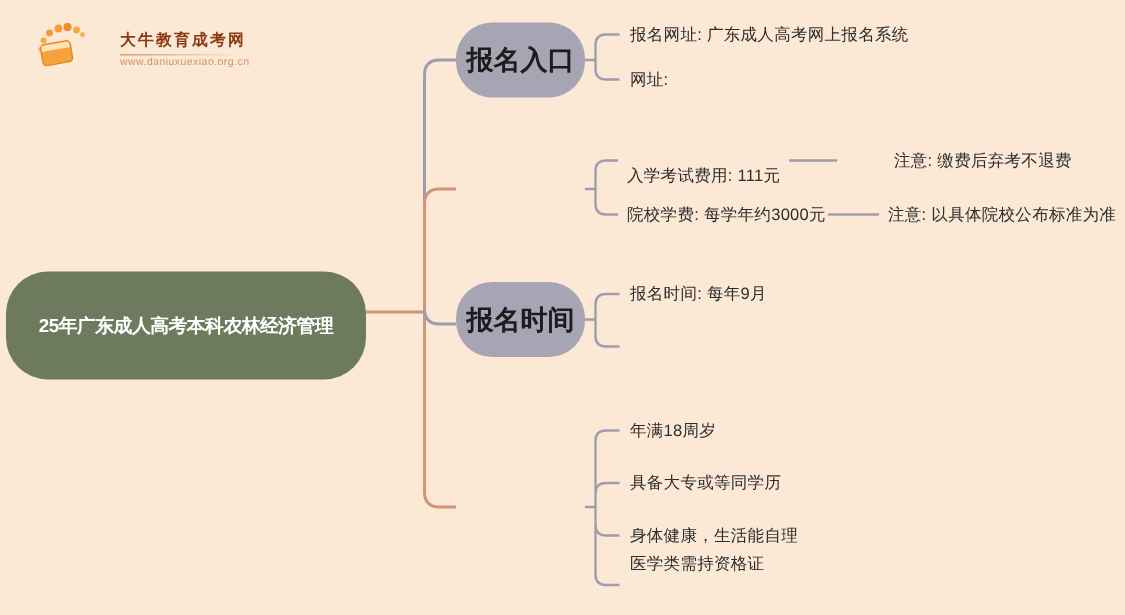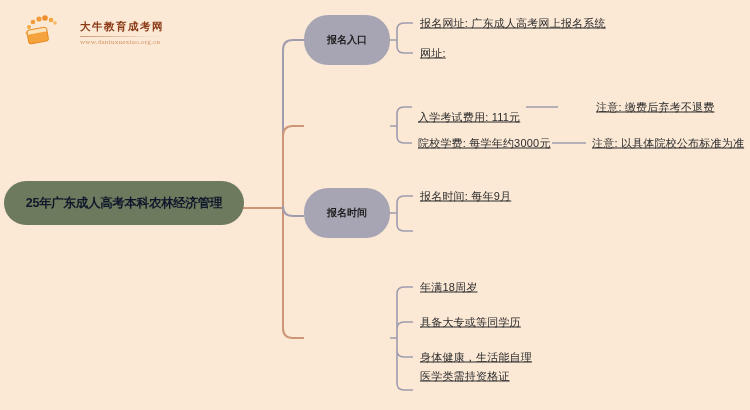--- a/index.html
+++ b/index.html
@@ -10,47 +10,47 @@
   }
   .connectors{position:absolute;left:0;top:0;z-index:1;}
   .connectors path{fill:none;}
   .p-gray{stroke:#9e9cae;stroke-width:2;}
   .p-salmon{stroke:#cd9678;stroke-width:2;}
   .p-bracket{stroke:#9e9cae;stroke-width:1.6;}
 
   
   .logo{position:absolute;left:22px;top:12px;display:flex;align-items:flex-start;z-index:2;}
   .logo-icon{display:block;}
-  .logo-text{margin-left:6px;margin-top:8px;font-family:Liberation Serif, serif;}
+  .logo-text{margin-left:6px;margin-top:8px;}
   .logo-title{font-size:10.5px;font-weight:700;color:#8a3a16;letter-spacing:1.5px;white-space:nowrap;}
   .logo-divider{height:1px;width:82px;margin:2px 0 1px 0;
     background:linear-gradient(to right,#cf9b74,rgba(207,155,116,0));}
   .logo-url{font-size:7px;color:#d19265;letter-spacing:.3px;white-space:nowrap;}
 
   
   .root-node{
-    position:absolute;left:4px;top:181px;width:240px;height:44px;z-index:2;
+    position:absolute;left:4px;top:181px;width:240px;height:72px;z-index:2;
     background:#6d7a5e;border-radius:28px;
     display:flex;align-items:center;justify-content:center;
-    color:#0f172a;font-weight:700;font-size:12.5px;letter-spacing:-0.3px;white-space:nowrap;
+    color:#ffffff;font-weight:700;font-size:12.5px;letter-spacing:-0.3px;white-space:nowrap;
   }
 
   
   .branch-node{
     position:absolute;left:304px;width:86px;height:50px;z-index:2;
     border-radius:24px;display:flex;align-items:center;justify-content:center;
-    color:#1c1c1c;font-weight:700;font-size:10px;white-space:nowrap;
+    color:#1c1c1c;font-weight:700;font-size:18px;white-space:nowrap;
   }
   .lavender{background:#a7a5b4;}
   .salmon{background:#d2a089;}
 
   
   .leaf{
     position:absolute;z-index:2;transform:translateY(-50%);
-    font-size:11px;font-weight:500;color:#2d2d2d;white-space:nowrap;letter-spacing:.2px;text-decoration:underline;
+    font-size:11px;font-weight:500;color:#2d2d2d;white-space:nowrap;letter-spacing:.2px;
   }
 </style>
 </head>
 <body>
 
 <div class="stage">
 
   <svg class="connectors" width="750" height="410" viewBox="0 0 750 410">
 
     <path class="p-gray" d="M283,208 V50 Q283,40 293,40 H304"></path>

